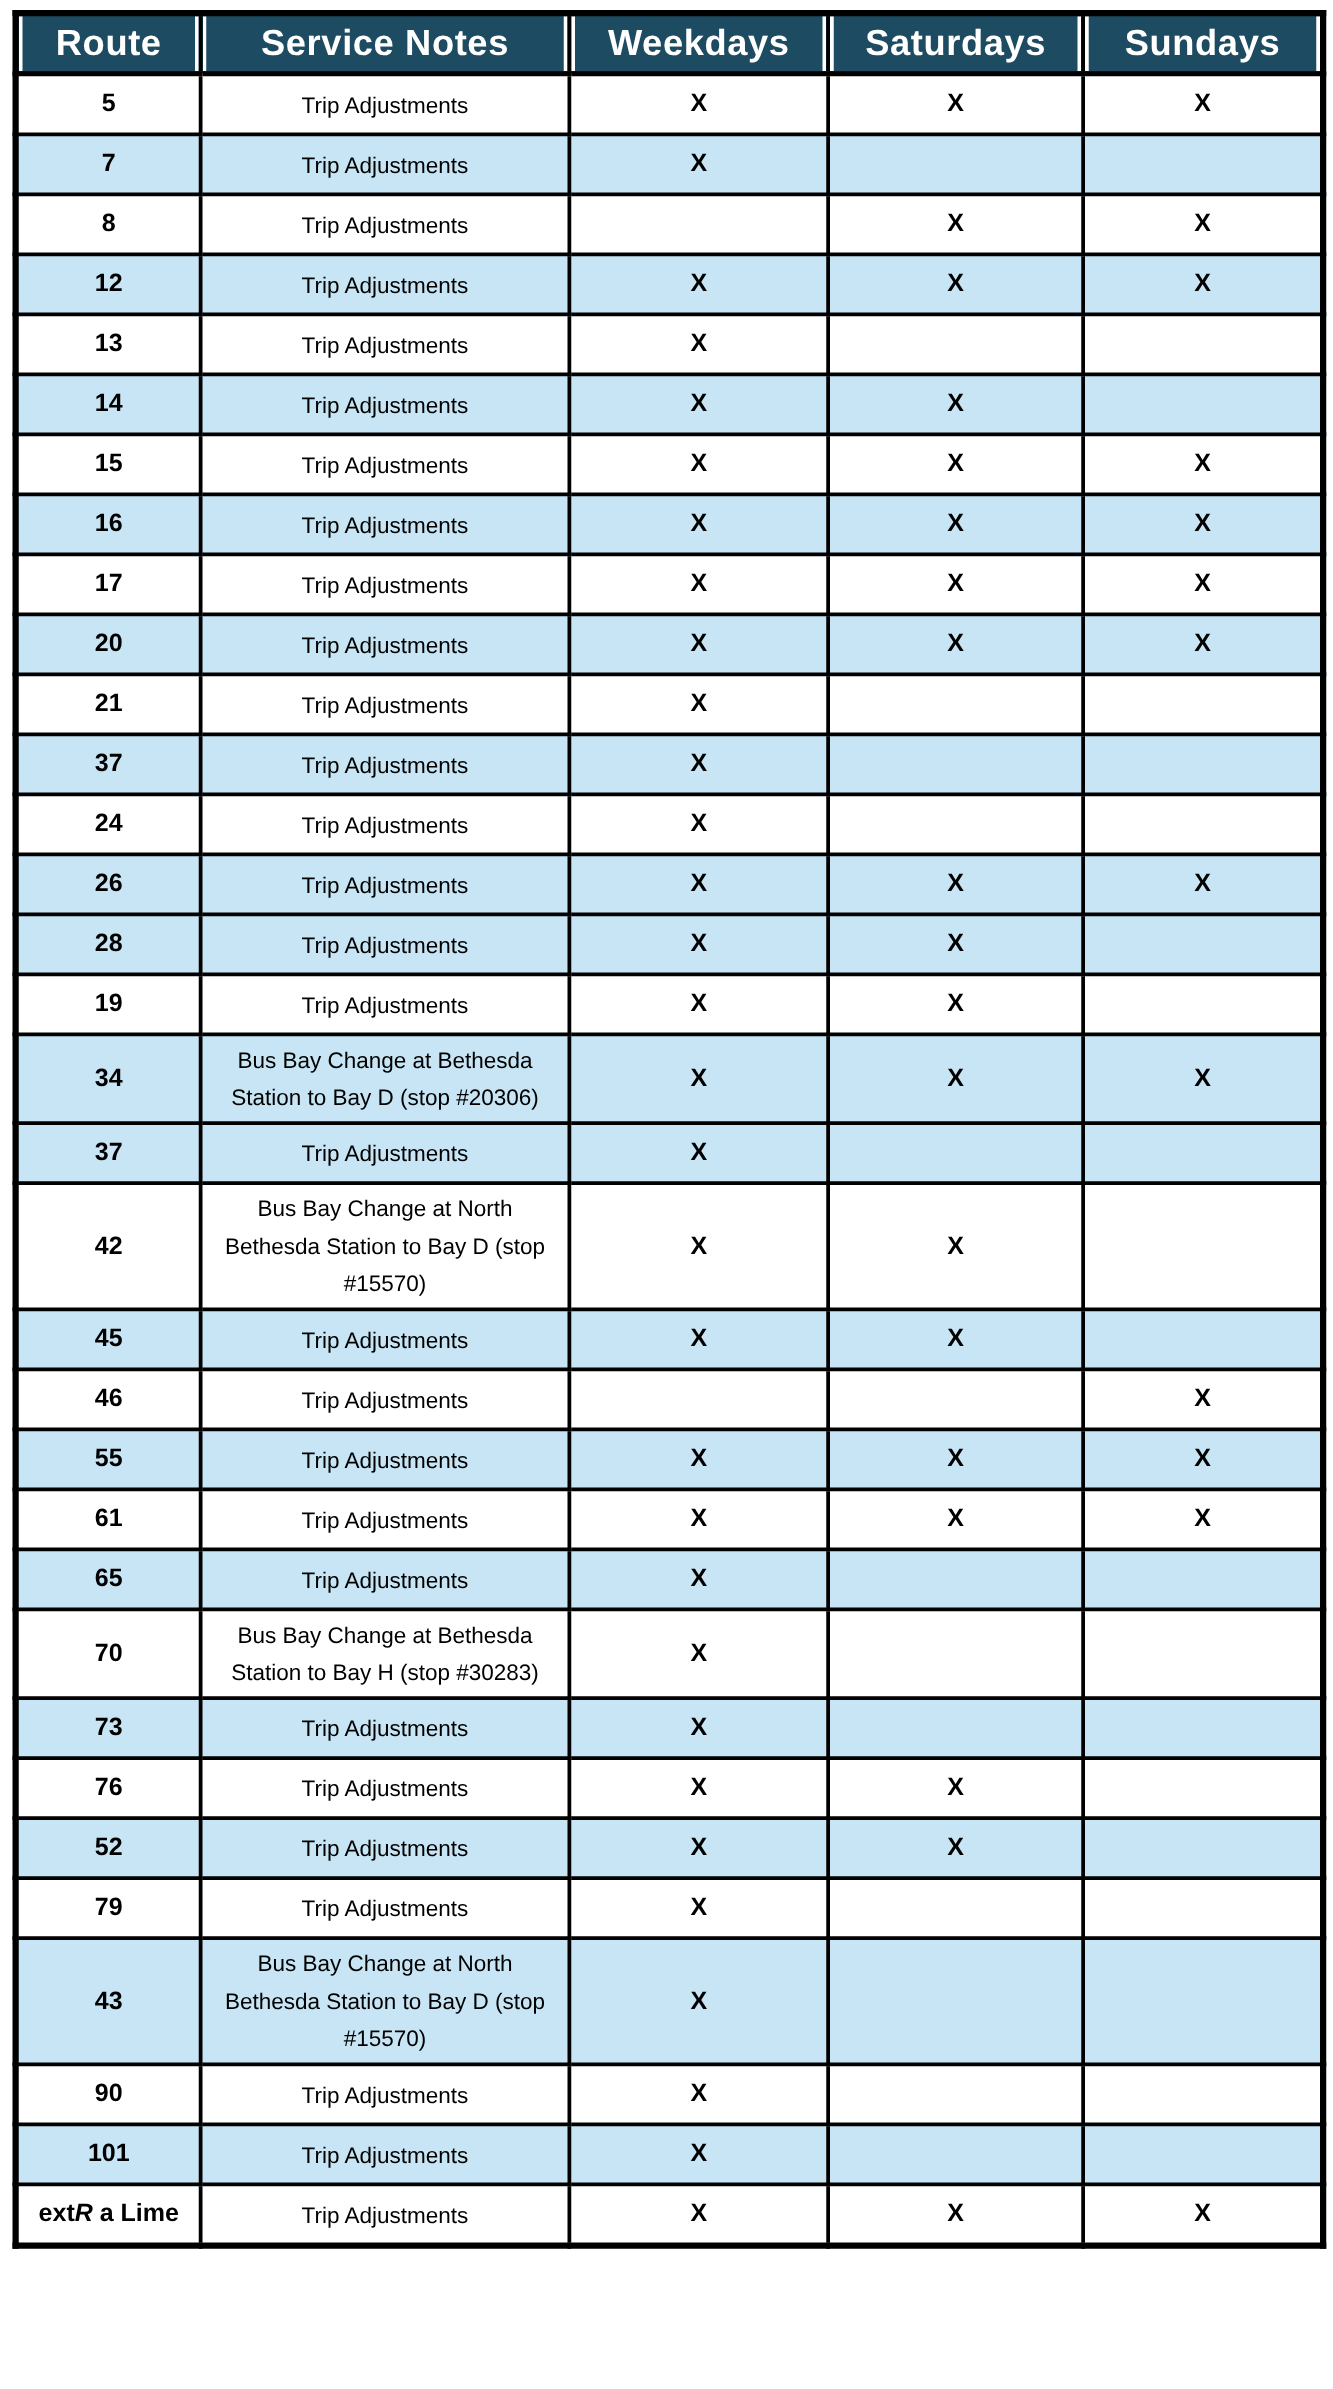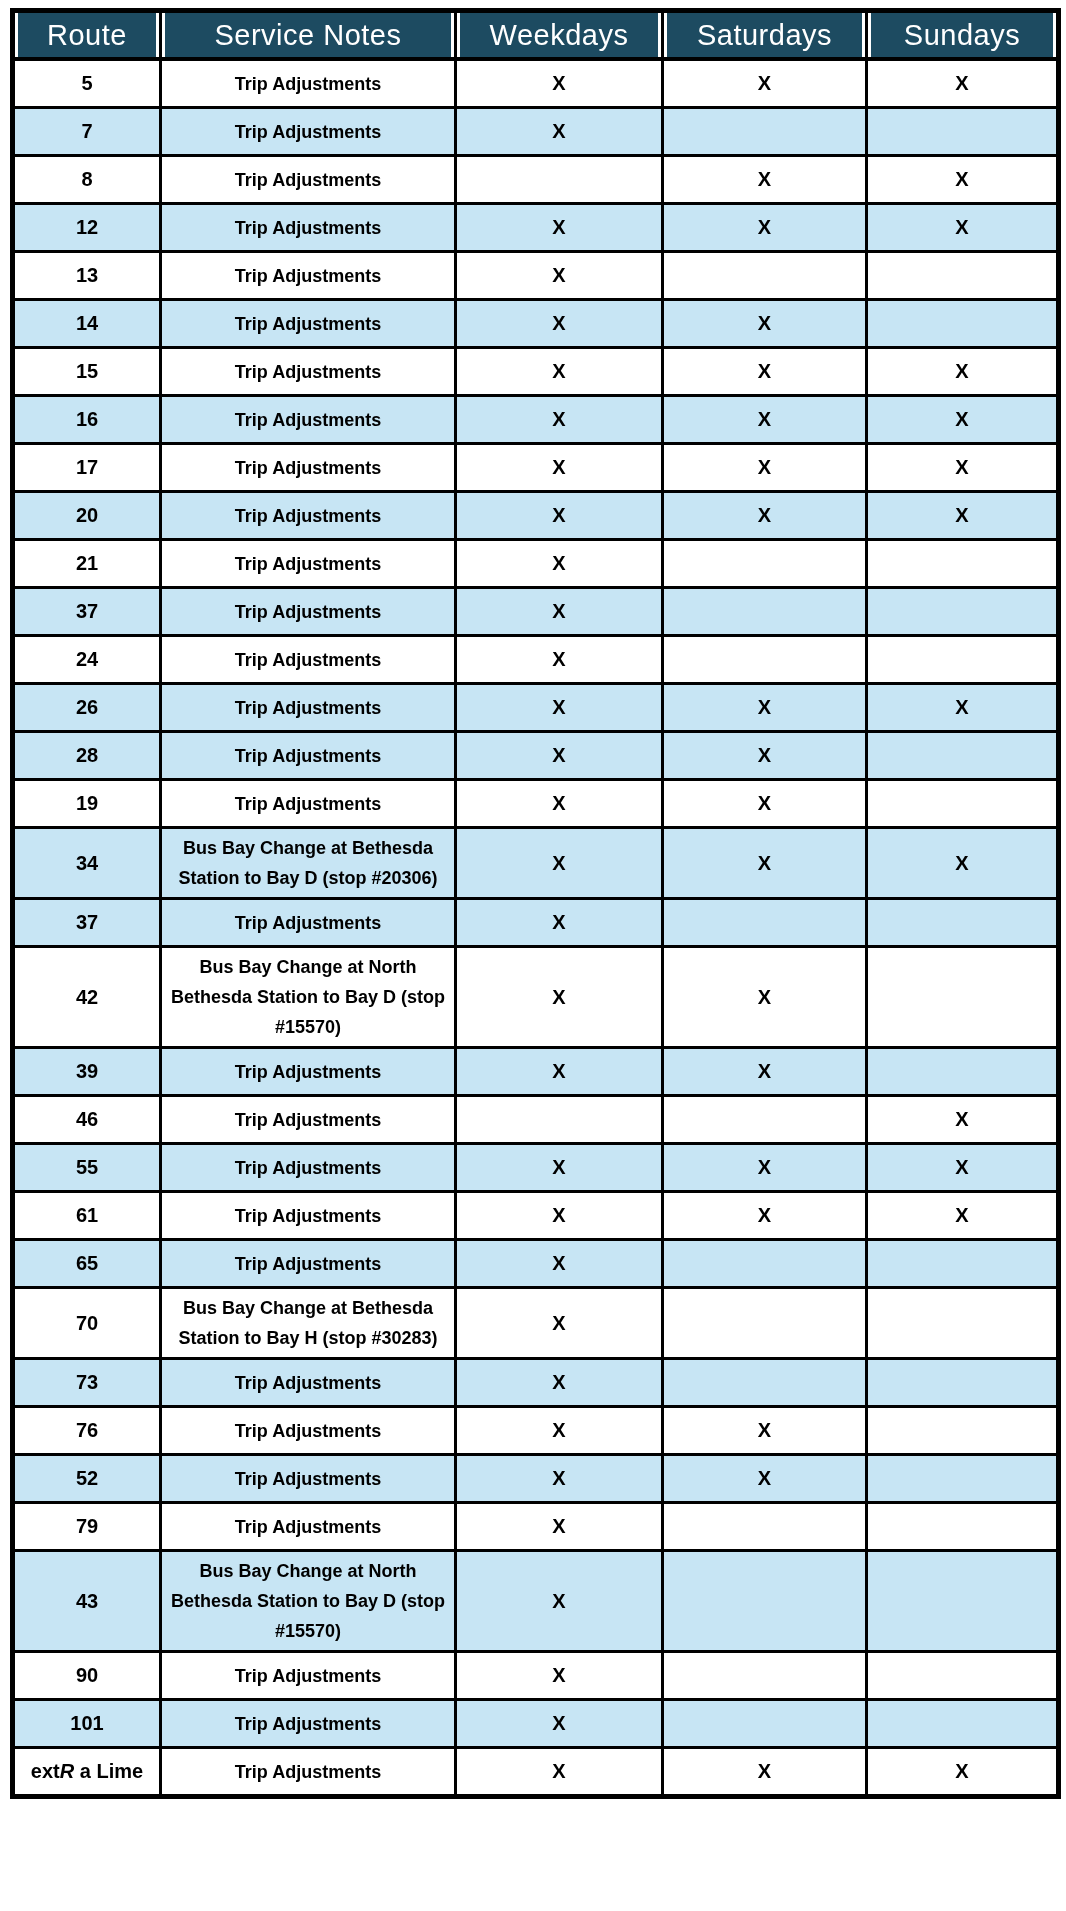--- a/index.html
+++ b/index.html
@@ -21,21 +21,21 @@
   table{
     width:1046px;
     table-layout:fixed;
     border-collapse:collapse;
     border:5px solid var(--grid);
   }
   th{
     background:var(--header-bg);
     color:var(--header-text);
     font-size:29px;
-    font-weight:normal;
+    font-weight:bold;
     height:42px;
     border:3px solid var(--grid);
     border-bottom:4px solid var(--grid);
     box-shadow:inset 3px 0 0 #ffffff, inset -3px 0 0 #ffffff;
     text-align:center;
     vertical-align:middle;
     letter-spacing:0.5px;
   }
   td{
     border:3px solid var(--grid);
@@ -49,21 +49,20 @@
     font-weight:bold;
     font-size:20px;
     padding:2px 2px;
   }
   td.route-cell i{ font-style:italic; }
   td.notes-cell{
     font-size:18px;
     line-height:30px;
     padding:4px 7px;
     white-space:pre-line;
-    font-weight:bold;
   }
   td.mark-cell{
     font-weight:bold;
     font-size:20px;
   }
 </style>
 </head>
 <body>
 
 <div class="table-wrap">
@@ -212,21 +211,21 @@
     <td class="mark-cell"></td>
   </tr>
         <tr>
     <td class="route-cell">42</td>
     <td class="notes-cell">Bus Bay Change at North Bethesda Station to Bay D (stop #15570)</td>
     <td class="mark-cell">X</td>
     <td class="mark-cell">X</td>
     <td class="mark-cell"></td>
   </tr>
         <tr class="alt">
-    <td class="route-cell">39</td>
+    <td class="route-cell">45</td>
     <td class="notes-cell">Trip Adjustments</td>
     <td class="mark-cell">X</td>
     <td class="mark-cell">X</td>
     <td class="mark-cell"></td>
   </tr>
         <tr>
     <td class="route-cell">46</td>
     <td class="notes-cell">Trip Adjustments</td>
     <td class="mark-cell"></td>
     <td class="mark-cell"></td>

